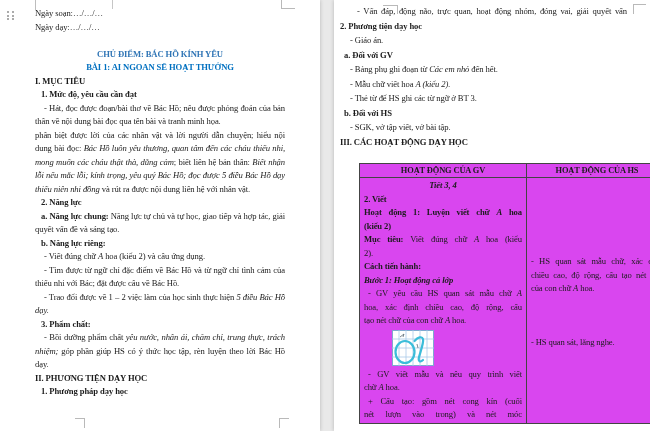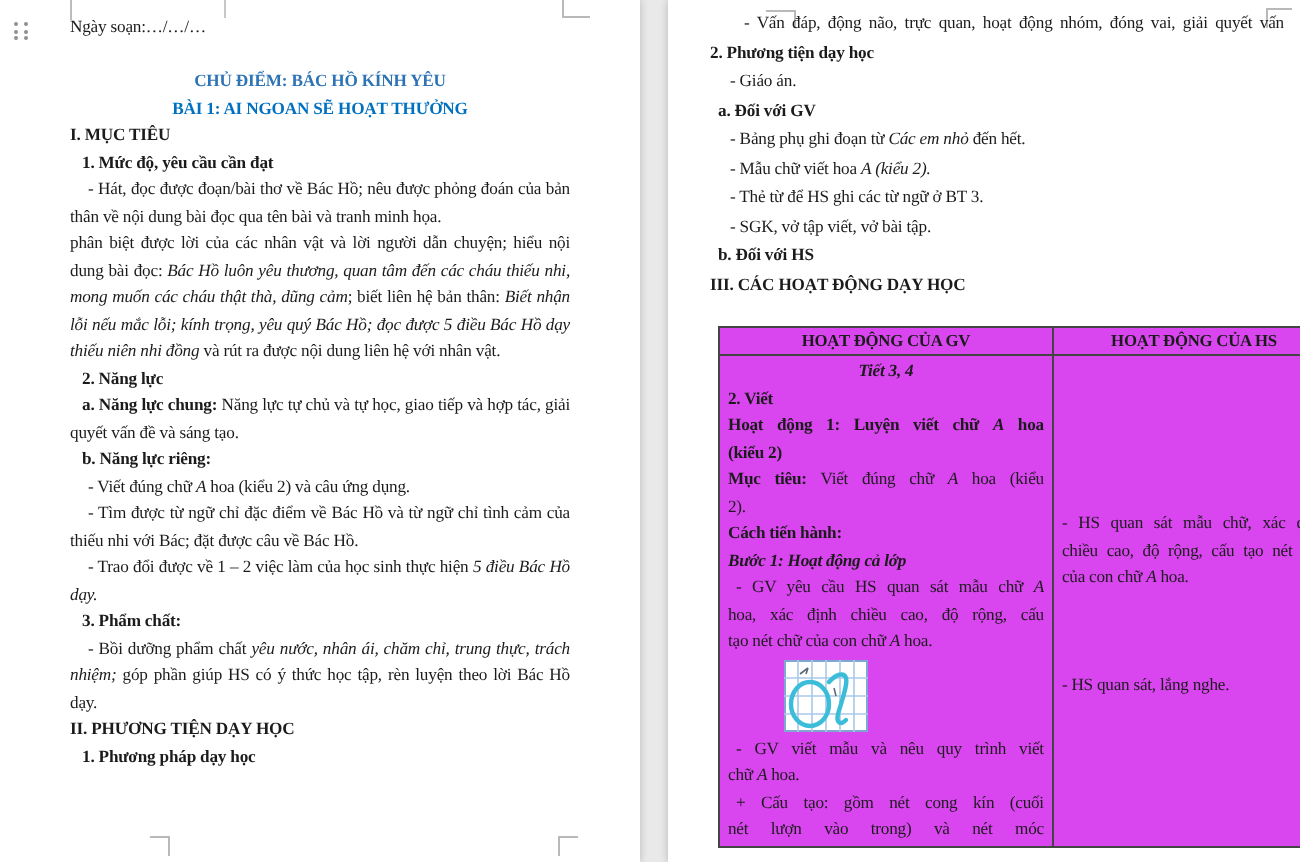--- a/index.html
+++ b/index.html
@@ -8,21 +8,21 @@
     background:var(--page_bg,#e9e9e9);
     font-family:"Liberation Serif","DejaVu Serif",serif;
     color:var(--text,#1b1b1b);
   }
   .page{position:absolute;top:0;bottom:0;background:#fff;box-shadow:0 0 4px rgba(0,0,0,.22);}
   #page-left{left:0;width:320px;}
   #page-right{left:334px;width:316px;}
 
   .textcol{position:absolute;font-size:8.6px;letter-spacing:-.1px;}
   .lp{left:35px;top:7px;width:250px;line-height:13.5px;}
-  .rp{left:355px;top:4px;width:287px;line-height:14.5px;}
+  .rp{left:340px;top:4px;width:287px;line-height:14.5px;}
 
   .ln{min-height:1em;overflow:hidden;white-space:nowrap;}
   .ln span{white-space:pre;}
   .fb{font-weight:bold;margin-top:15px;}
   .fi{font-style:italic;}
   .center{text-align:center;}
   .j{text-align:justify;text-align-last:justify;white-space:normal;}
   .t1{color:var(--title1,#2e74b5);}
   .t2{color:var(--title2,#0070c0);}
 
@@ -83,20 +83,21 @@
 <div class="mark m-tl-line"></div>
 <div class="mark m-t2-line"></div>
 <div class="mark m-tr"></div>
 <div class="mark m-bl"></div>
 <div class="mark m-br"></div>
 <div class="mark m-rtl"></div>
 <div class="mark m-rtr"></div>
 
 <div class="textcol lp">
     <div class="ln"><span>Ngày soạn:…/…/…</span></div>
+    <div class="ln"><span>Ngày dạy:…/…/…</span></div>
     <div class="ln"><span>&nbsp;</span></div>
     <div class="ln center t1"><span class="fb">CHỦ ĐIỂM: BÁC HỒ KÍNH YÊU</span></div>
     <div class="ln center t2"><span class="fb">BÀI 1: AI NGOAN SẼ HOẠT THƯỞNG</span></div>
     <div class="ln"><span class="fb">I. MỤC TIÊU</span></div>
     <div class="ln i1"><span class="fb">1. Mức độ, yêu cầu cần đạt</span></div>
     <div class="ln i2 j"><span>- Hát, đọc được đoạn/bài thơ về Bác Hồ; nêu được phỏng đoán của bản</span></div>
     <div class="ln"><span>thân về nội dung bài đọc qua tên bài và tranh minh họa.</span></div>
     <div class="ln j"><span>phân biệt được lời của các nhân vật và lời người dẫn chuyện; hiểu nội</span></div>
     <div class="ln j"><span>dung bài đọc: </span><span class="fi">Bác Hồ luôn yêu thương, quan tâm đến các cháu thiếu nhi,</span></div>
     <div class="ln j"><span class="fi">mong muốn các cháu thật thà, dũng cảm</span><span>; biết liên hệ bản thân: </span><span class="fi">Biết nhận</span></div>
@@ -120,22 +121,22 @@
   </div>
 
 <div class="textcol rp">
     <div class="ln i3 j"><span>- Vấn đáp, động não, trực quan, hoạt động nhóm, đóng vai, giải quyết vấn</span></div>
     <div class="ln"><span class="fb">2. Phương tiện dạy học</span></div>
     <div class="ln i2"><span>- Giáo án.</span></div>
     <div class="ln i1"><span class="fb">a. Đối với GV</span></div>
     <div class="ln i2"><span>- Bảng phụ ghi đoạn từ </span><span class="fi">Các em nhỏ</span><span> đến hết.</span></div>
     <div class="ln i2"><span>- Mẫu chữ viết hoa </span><span class="fi">A (kiểu 2).</span></div>
     <div class="ln i2"><span>- Thẻ từ để HS ghi các từ ngữ ở BT 3.</span></div>
+    <div class="ln i1"><span class="fb">b. Đối với HS</span></div>
     <div class="ln i2"><span>- SGK, vở tập viết, vở bài tập.</span></div>
-    <div class="ln i1"><span class="fb">b. Đối với HS</span></div>
     <div class="ln"><span class="fb">III. CÁC HOẠT ĐỘNG DẠY HỌC</span></div>
   </div>
 
 <table class="doc-table" cellspacing="0">
   <tbody>
       <tr class="thead">
     <td class="col-gv">HOẠT ĐỘNG CỦA GV</td>
     <td class="col-hs">HOẠT ĐỘNG CỦA HS</td>
   </tr>
   <tr>

